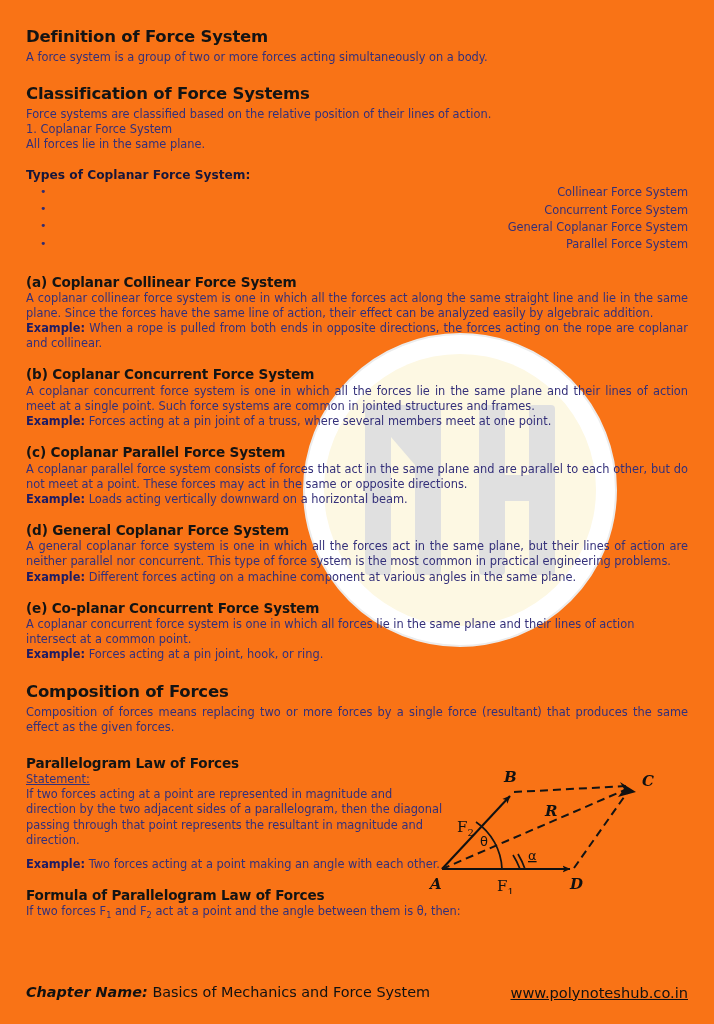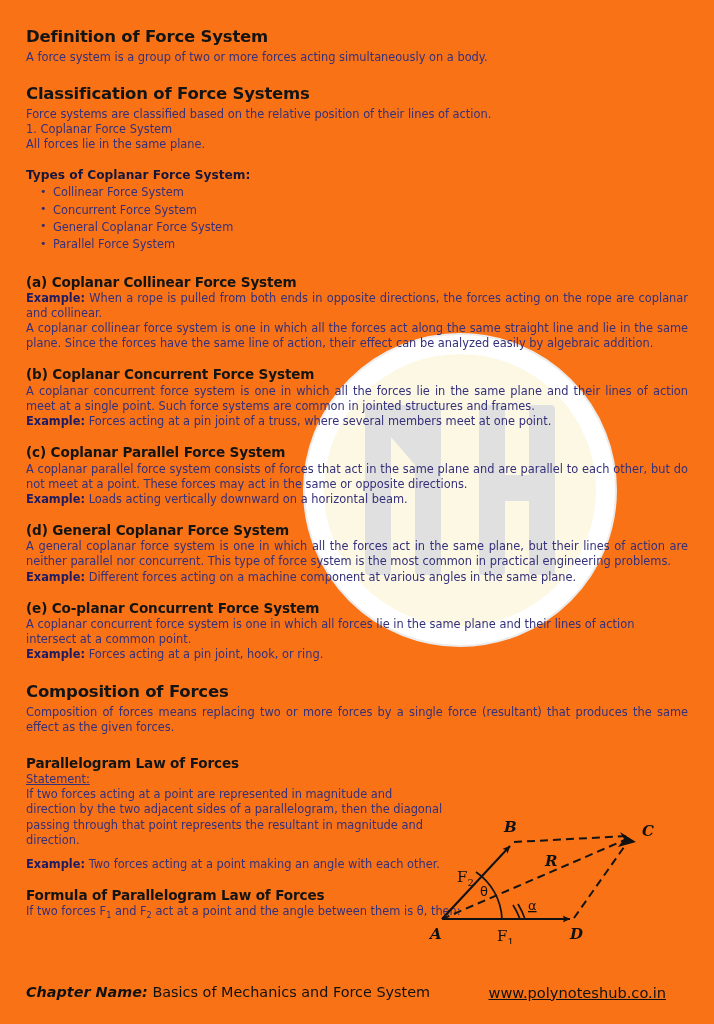--- a/index.html
+++ b/index.html
@@ -81,20 +81,21 @@
 
   .lbl {
     font-weight: bold;
     color: #1e1b63;
   }
 
   ul.types {
     list-style: none;
     margin: 2px 0 0 0;
     padding: 0 0 0 14px;
+    text-align: right;
   }
   ul.types li {
     font-family: "DejaVu Sans", "Liberation Sans", sans-serif;
     font-size: 11.4px;
     color: #34307a;
     line-height: 1.52;
     position: relative;
     padding-left: 13px;
   }
   ul.types li::before {
@@ -108,21 +109,21 @@
 
   .gap-lg { height: 20px; }
   .gap-md { height: 15px; }
   .gap-sm { height: 9px; }
 
   .underline { text-decoration: underline; }
 
   
   .stmt-row {
     display: flex;
-    align-items: center;
+    align-items: flex-start;
   }
   .stmt-col {
     width: 418px;
     flex: 0 0 418px;
   }
   .fig-col {
     flex: 1 1 auto;
     position: relative;
   }
 
@@ -154,21 +155,20 @@
     color: #111111;
     white-space: nowrap;
   }
   #footer .chap b { font-weight: bold; font-style: italic; }
   #footer .url {
     font-family: "DejaVu Sans", "Liberation Sans", sans-serif;
     font-size: 14.6px;
     color: #111111;
     text-decoration: underline;
     margin-left: auto;
-    margin-right: 22px;
     white-space: nowrap;
   }
 
   sub { font-size: 0.72em; }
 </style>
 </head>
 <body>
 
 <div id="page">
 
@@ -203,23 +203,23 @@
     <ul class="types">
       <li>Collinear Force System</li>
       <li>Concurrent Force System</li>
       <li>General Coplanar Force System</li>
       <li>Parallel Force System</li>
     </ul>
 
     <div class="gap-lg"></div>
 
     <h2 class="sub">(a) Coplanar Collinear Force System</h2>
+    <p class="body">A coplanar collinear force system is one in which all the forces act along the same straight line and lie in the same plane. Since the forces have the same line of action, their effect can be analyzed easily by algebraic addition.</p>
     <p class="body"><span class="lbl">Example:</span>
        <span>When a rope is pulled from both ends in opposite directions, the forces acting on the rope are coplanar and collinear.</span></p>
-    <p class="body">A coplanar collinear force system is one in which all the forces act along the same straight line and lie in the same plane. Since the forces have the same line of action, their effect can be analyzed easily by algebraic addition.</p>
 
     <div class="gap-md"></div>
 
     <h2 class="sub">(b) Coplanar Concurrent Force System</h2>
     <p class="body">A coplanar concurrent force system is one in which all the forces lie in the same plane and their lines of action meet at a single point. Such force systems are common in jointed structures and frames.</p>
     <p class="body nojust"><span class="lbl">Example:</span>
        <span>Forces acting at a pin joint of a truss, where several members meet at one point.</span></p>
 
     <div class="gap-md"></div>
 

